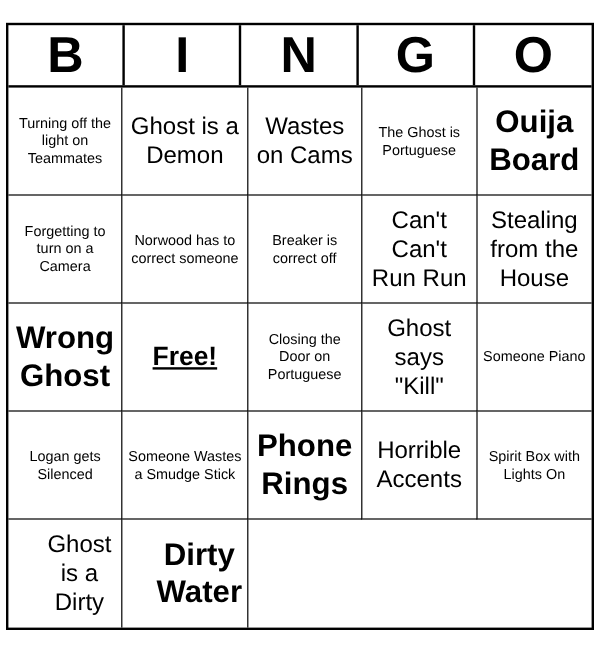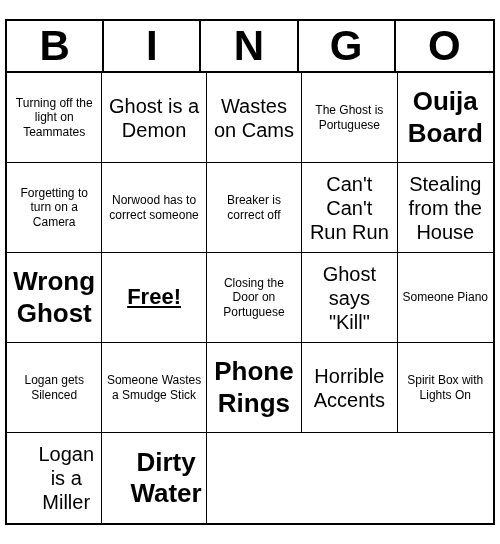--- a/index.html
+++ b/index.html
@@ -141,19 +141,19 @@
       <div class="bingo-cell xlarge-text">
         <span class="cell-text">Phone Rings</span>
       </div>
       <div class="bingo-cell large-text">
         <span class="cell-text">Horrible Accents</span>
       </div>
       <div class="bingo-cell ">
         <span class="cell-text">Spirit Box with Lights On</span>
       </div>
       <div class="bingo-cell large-text">
-        <span class="cell-text">Logan is a Miller</span>
+        <span class="cell-text">Ghost is a Dirty</span>
       </div>
       <div class="bingo-cell xlarge-text">
         <span class="cell-text">Dirty Water</span>
       </div>
     </div>
 </div>
 
 </body></html>

